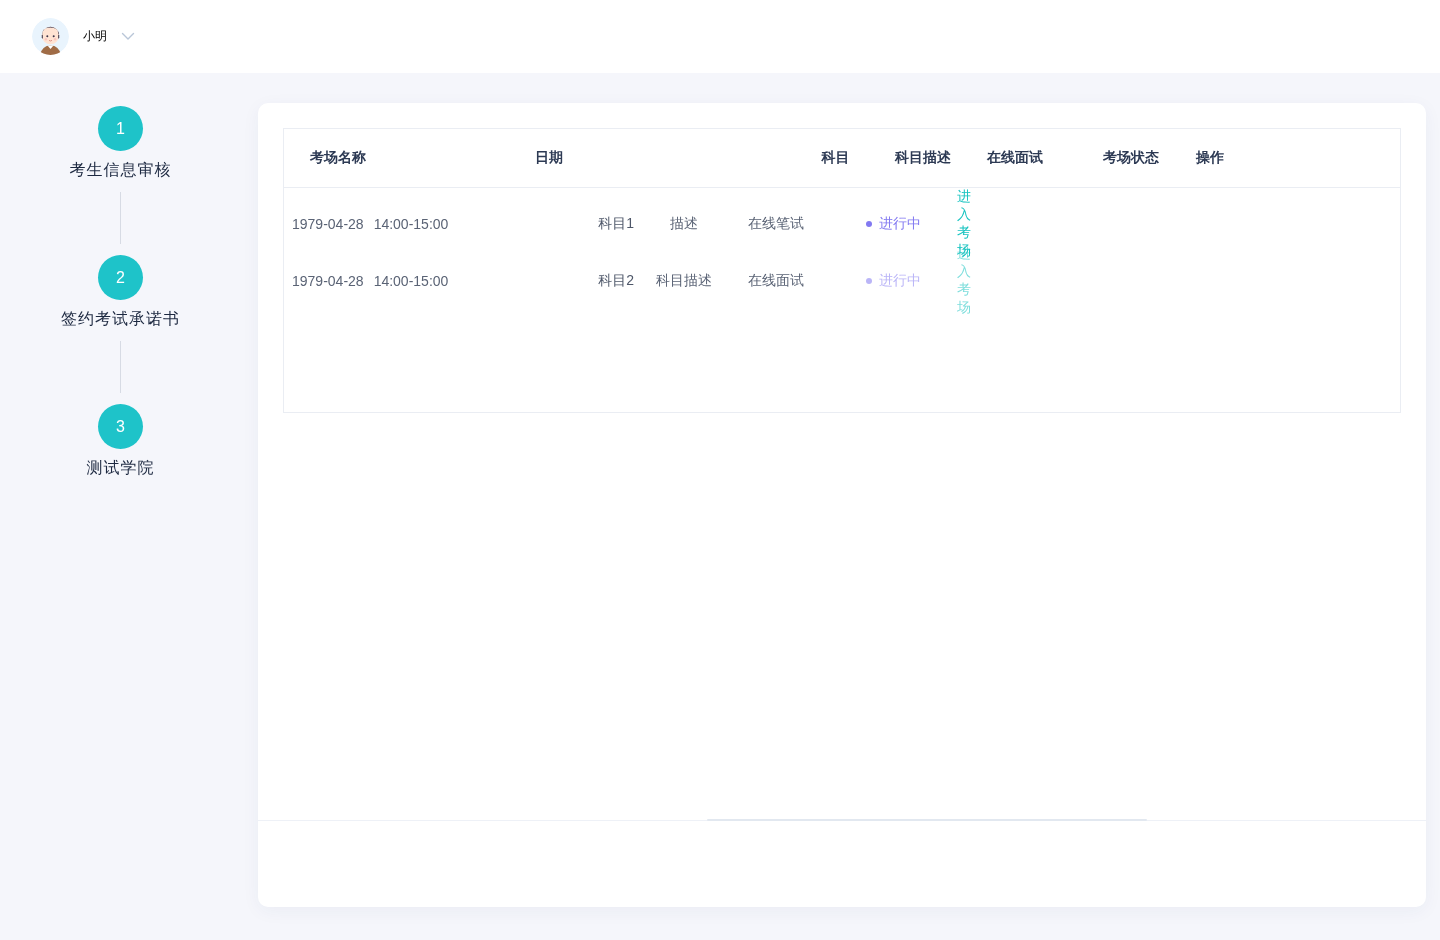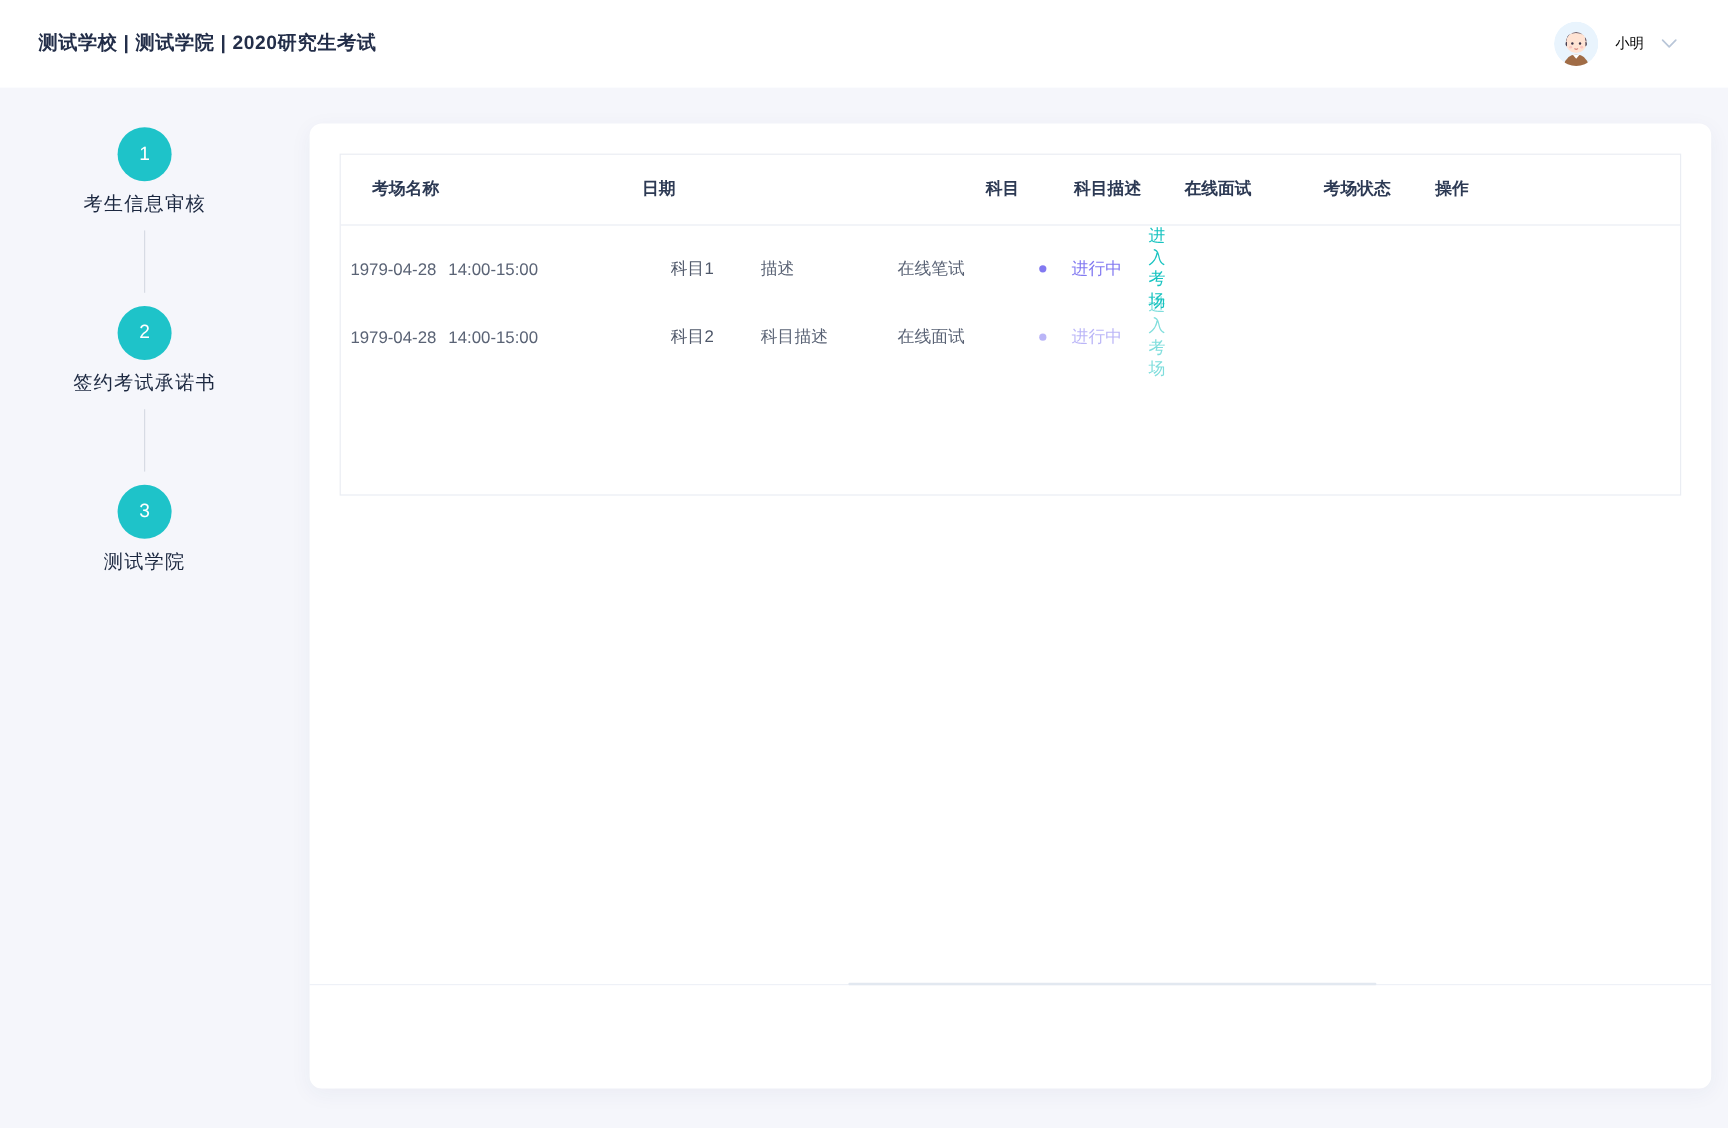--- a/index.html
+++ b/index.html
@@ -75,38 +75,37 @@
     border:1px solid #f9c469; background:#fffdf5;
     border-radius:3px; padding:2px 4px; line-height:14px;
   }
   .session {
     display:grid;
     grid-template-columns:275px 75px 100px 120px 93px auto;
     height:57px; align-items:center;
     font-size:14px; color:#5a6375;
   }
   .sd-date { padding-left:8px; display:flex; gap:10px; white-space:nowrap; }
-  .sd-subject { text-align:left; color:#4e5769; }
-  .sd-desc { }
+  .sd-subject { text-align:right; color:#4e5769; }
+  .sd-desc { text-align:center; }
   .sd-type { padding-left:14px; }
-  .sd-status { padding-left:12px; display:flex; align-items:center; gap:21px; color:#8279f1; }
+  .sd-status { padding-left:12px; display:flex; align-items:center; gap:7px; color:#8279f1; }
   .status-dot { width:6px; height:6px; border-radius:50%; background:#8279f1; flex:0 0 auto; }
   .sd-action { padding-left:10px; }
   .enter-link { color:#17c3c0; cursor:pointer; }
   .dim { opacity:.55; }
 
   
   .card-divider { position:absolute; left:0; right:0; top:717px; height:1px; background:#eef1f7; }
   .scroll-thumb { position:absolute; left:449px; top:716px; width:440px; height:2px; background:#e2e8f0; border-radius:2px; }
 </style>
 </head>
 <body>
 
 <div class="app-header">
-  <div class="page-title">测试学校 | 测试学院 | 2020研究生考试</div>
   <div class="user-menu">
     <div class="avatar">
       <svg width="37" height="37" viewBox="0 0 37 37">
         <circle cx="18.5" cy="18.5" r="18.5" fill="#e9f4fd"></circle>
         <path d="M8 37 Q10 27.5 18.5 27.5 Q27 27.5 29 37 Z" fill="#a06c46"></path>
         <path d="M15.5 27.5 L18.5 31 L21.5 27.5 Z" fill="#fff"></path>
         <circle cx="18.5" cy="17.5" r="8.7" fill="#ffe3d3"></circle>
         <path d="M9.8 17.5 a8.7 8.7 0 0 1 17.4 0 q0-1.2-.9-1.6 q.3-6.5-8-6.5 q-8.3 0-8 6.5 q-.5.5-.5 1.6 Z" fill="#3c3347"></path>
         <path d="M9.8 17.5 q-.6 2.6 1 3.2 l0-4.2 Z" fill="#3c3347"></path>
         <path d="M27.2 17.5 q.6 2.6 -1 3.2 l0-4.2 Z" fill="#3c3347"></path>

